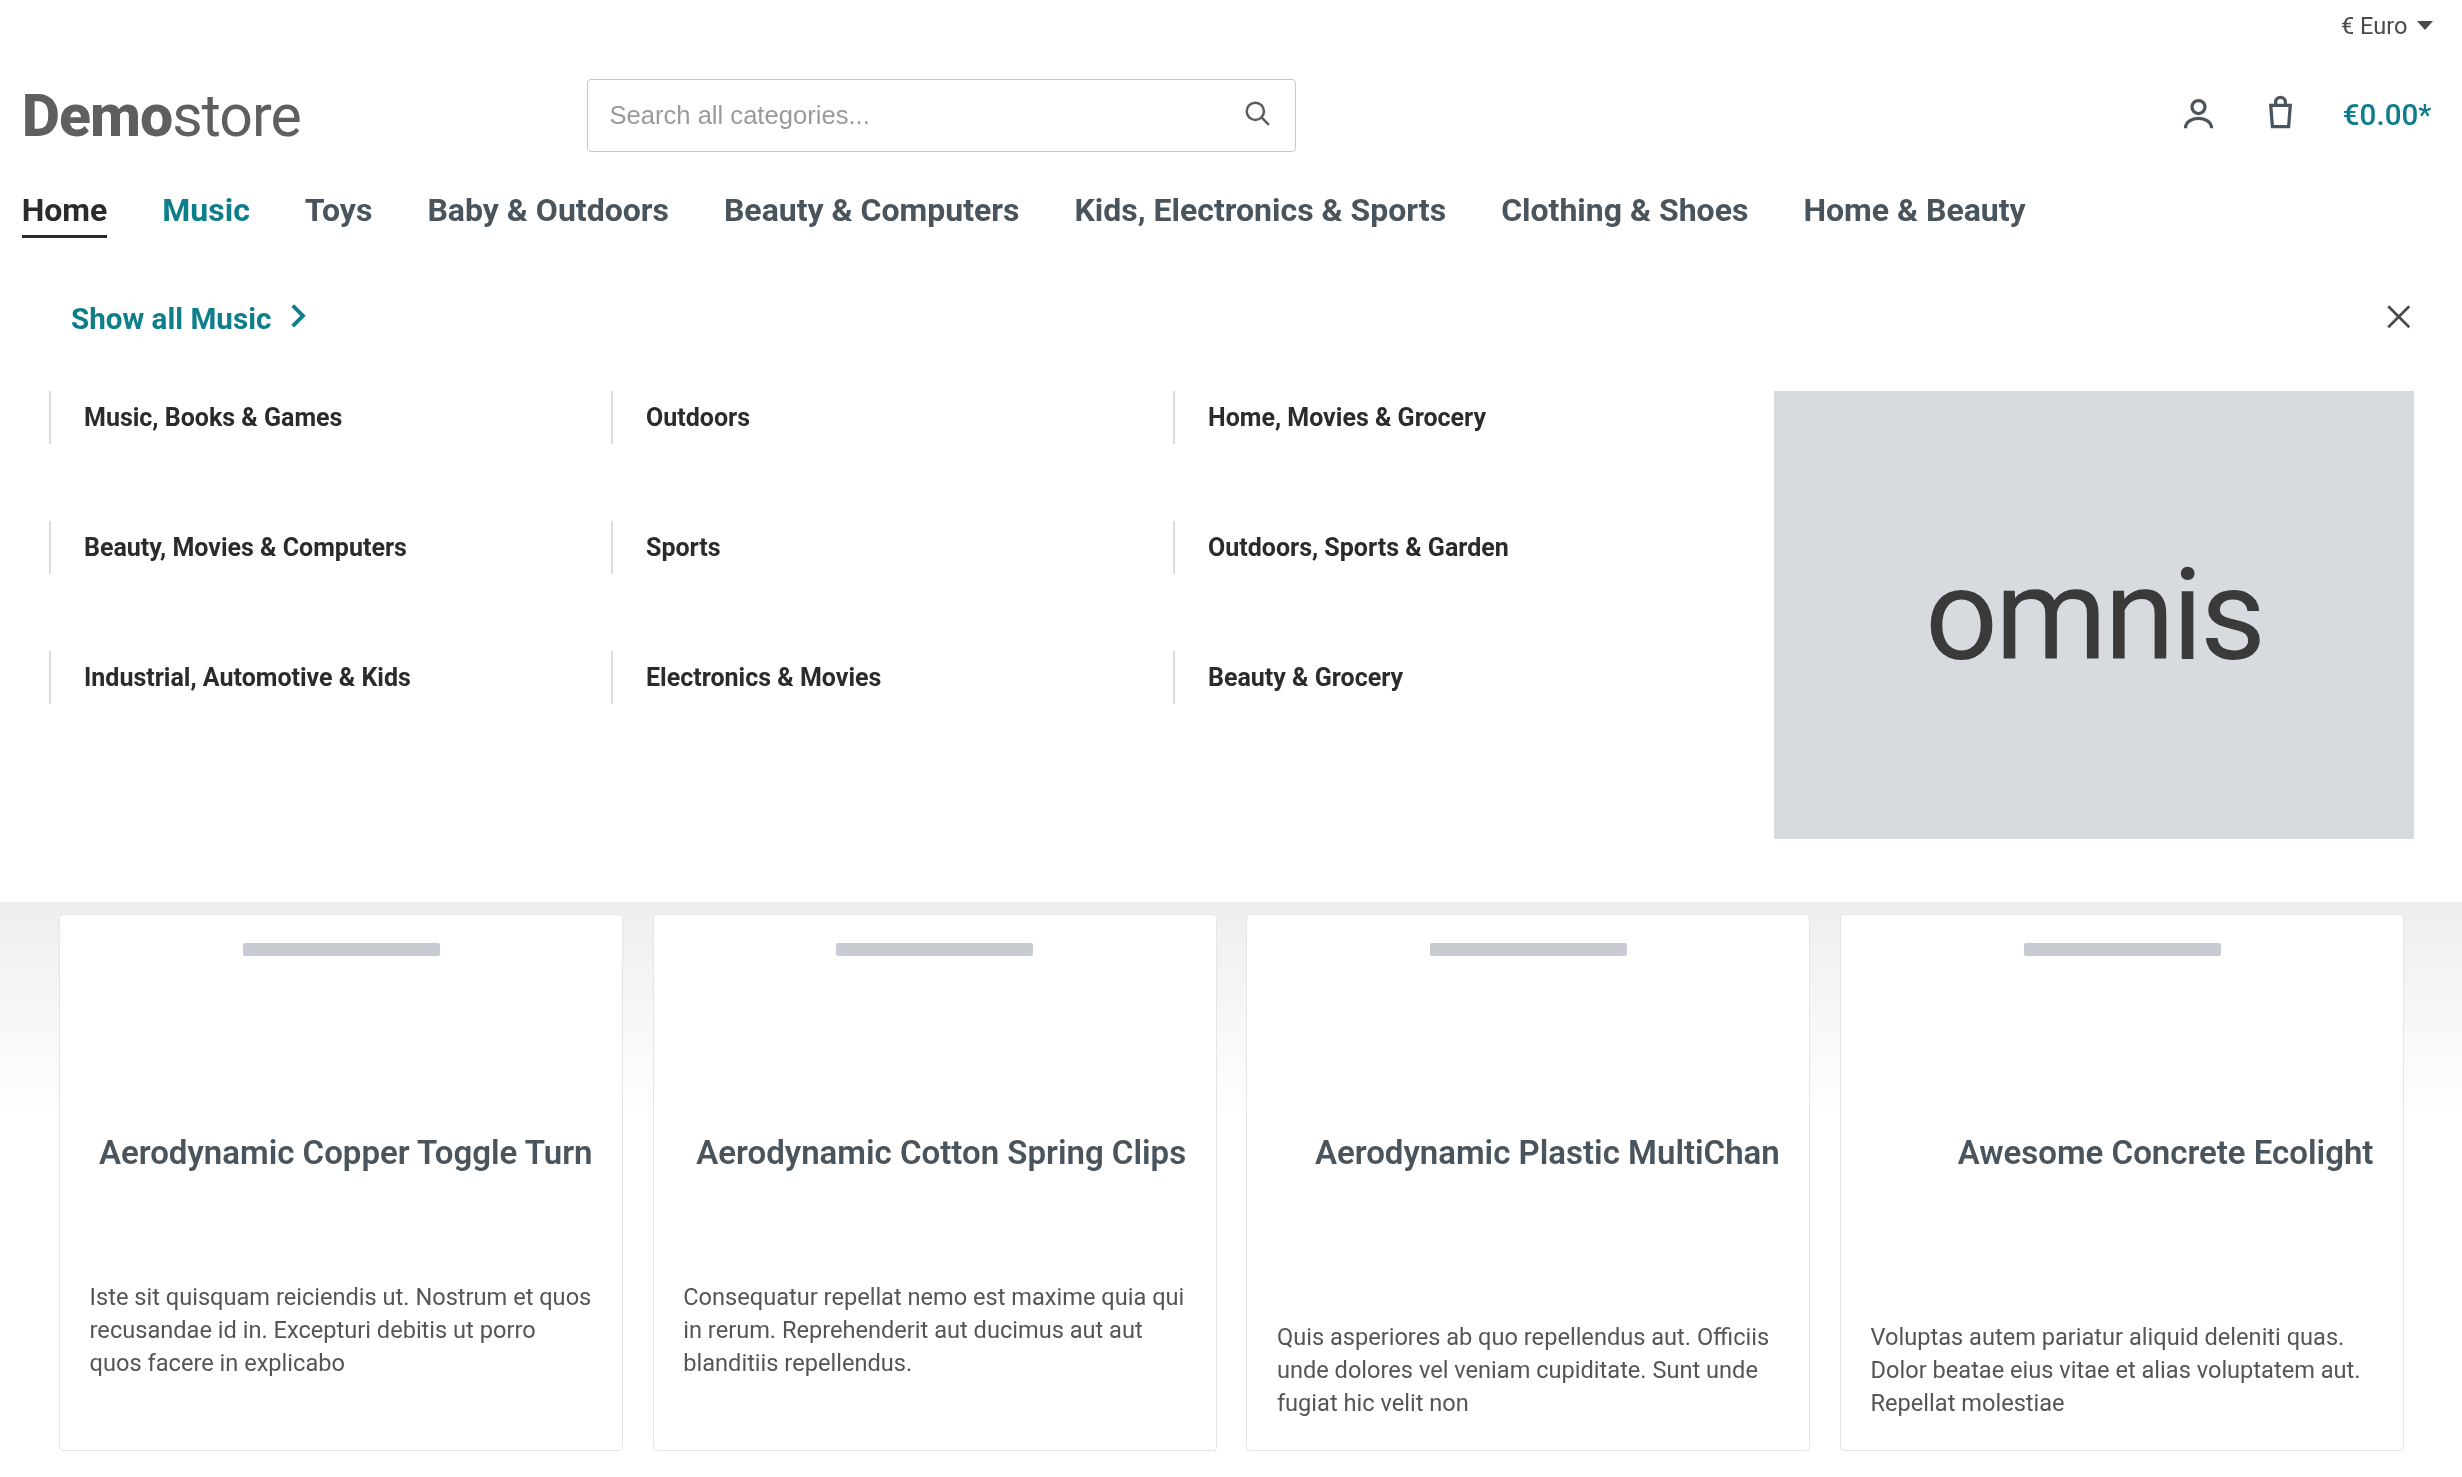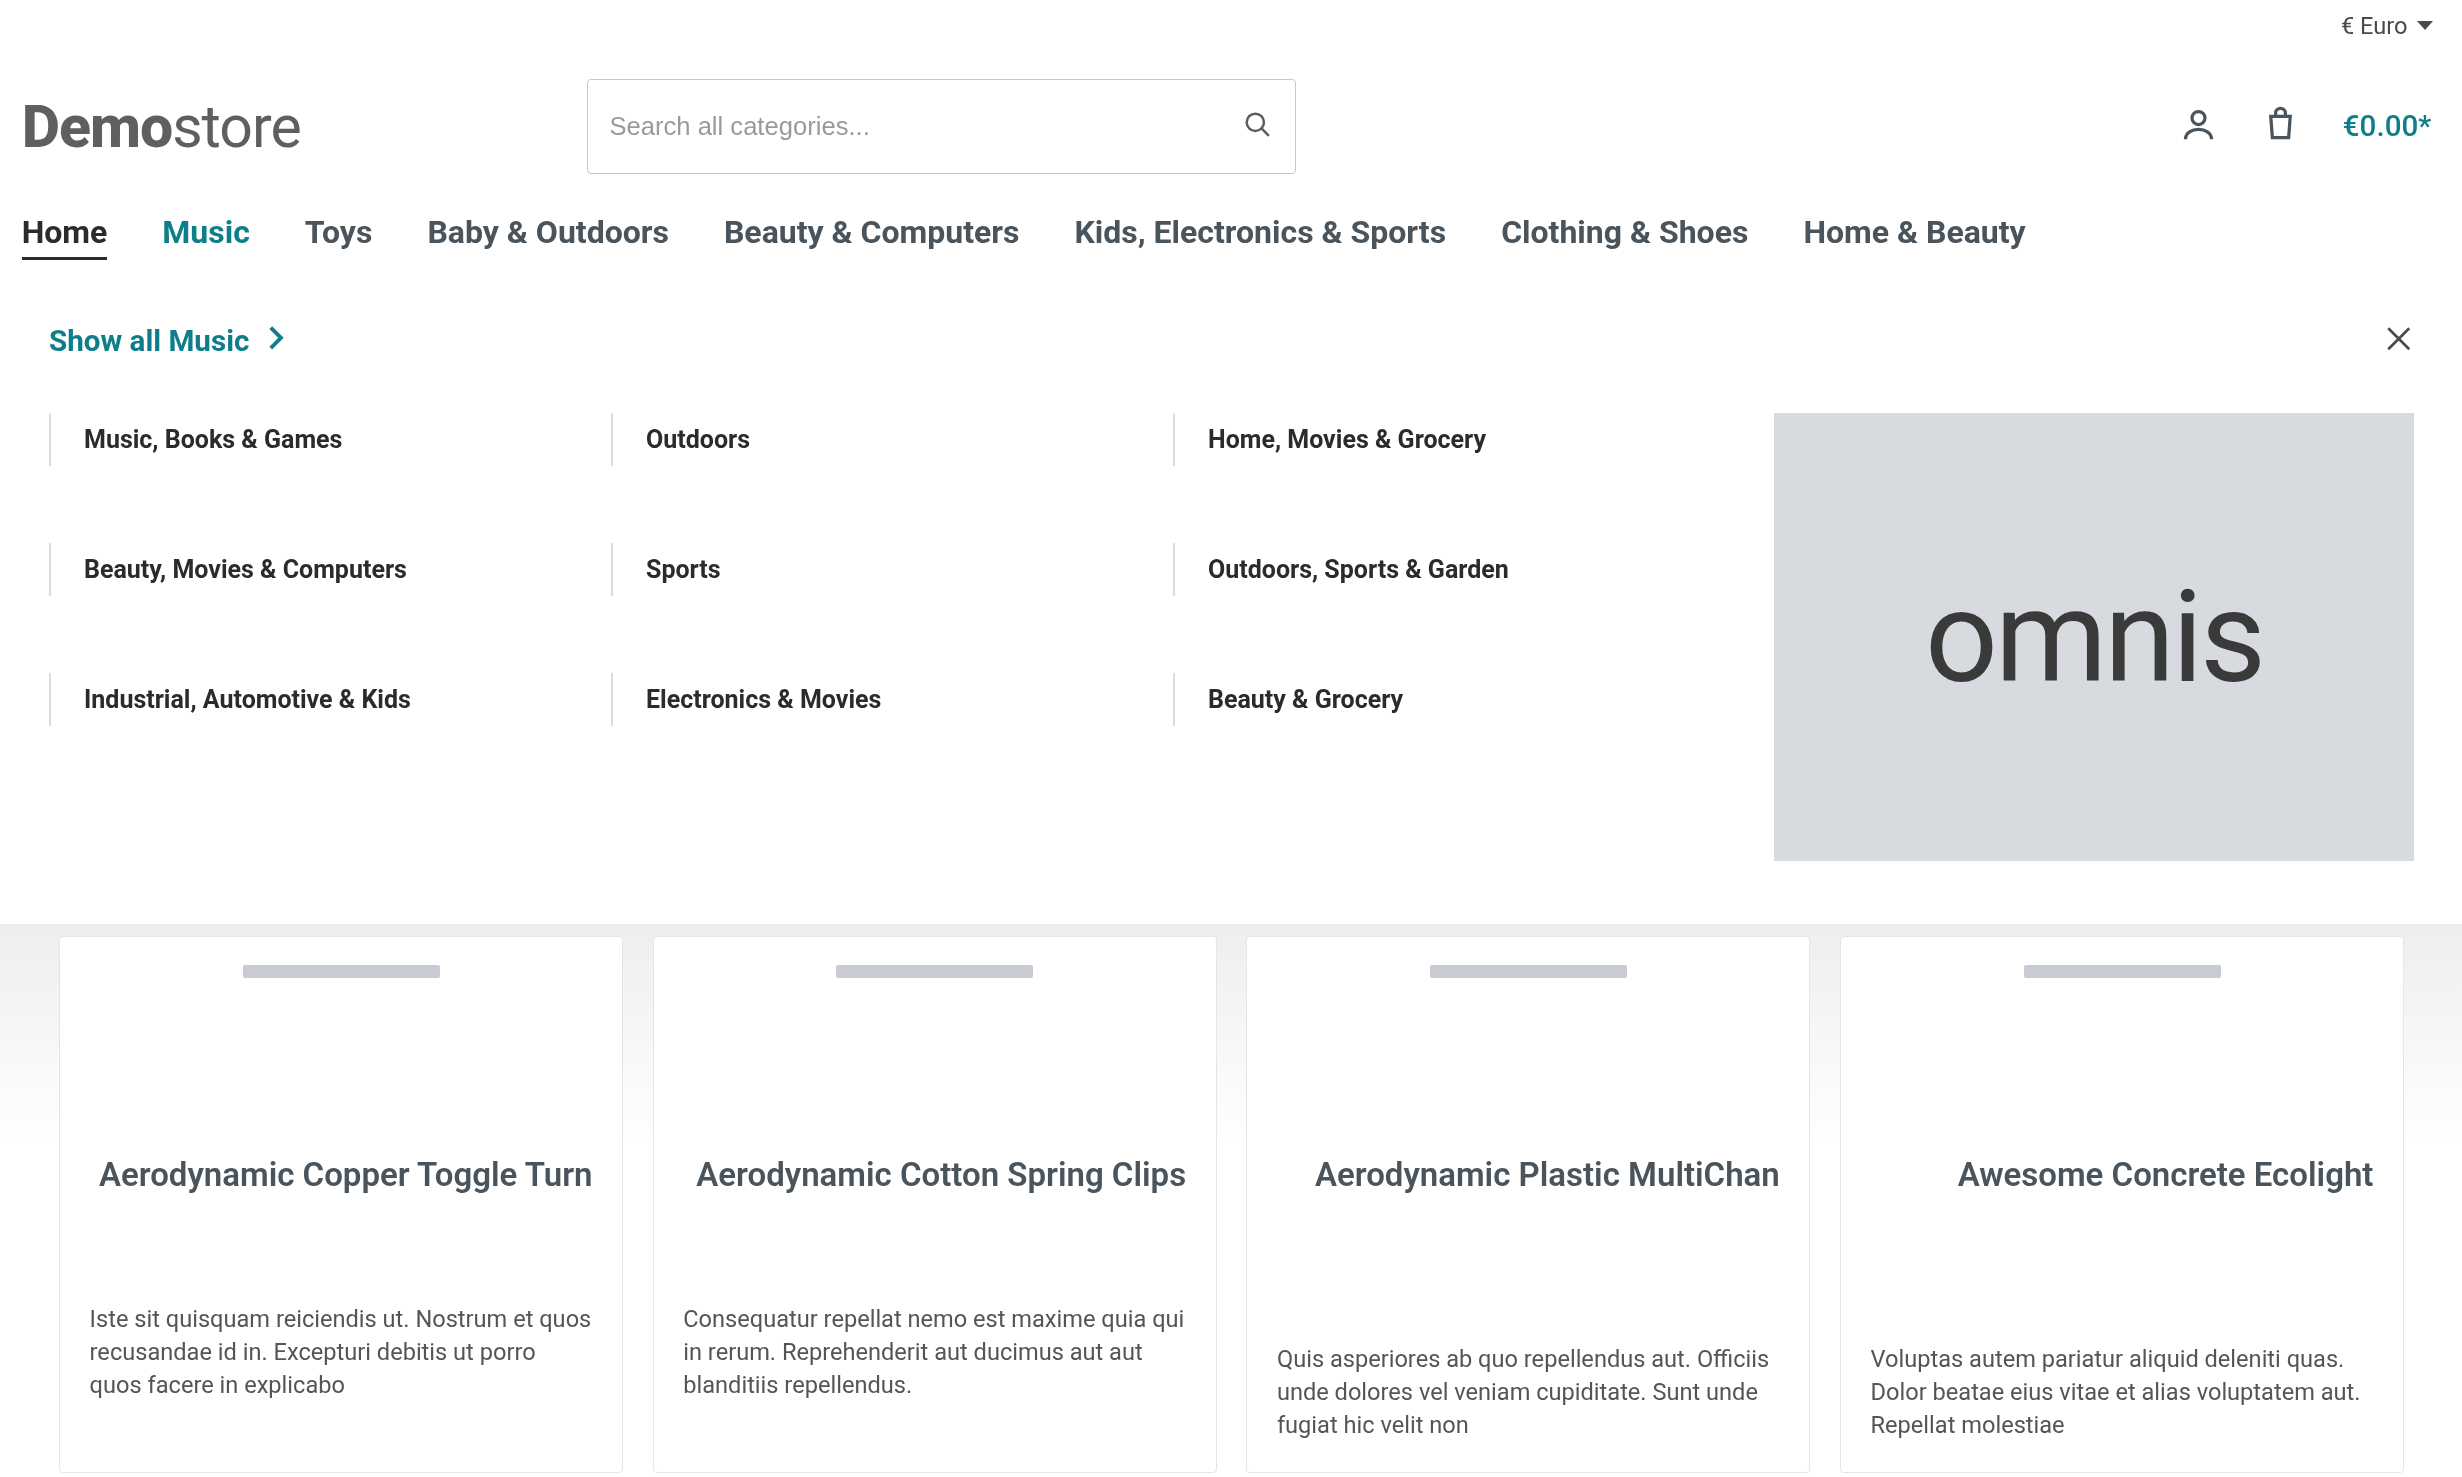--- a/index.html
+++ b/index.html
@@ -35,21 +35,21 @@
   }
   .logo { font-size: 59px; color: #5f5f5f; letter-spacing: -1px; }
   .logo .bold { font-weight: 800; }
   .logo .light { font-weight: 400; }
   .search-wrap {
     flex: 0 0 709px;
     margin-left: 286px;
   }
   .search {
     width: 100%;
-    height: 95px;
+    height: 73px;
     border: 1px solid #c7c7c7;
     border-radius: 3.9px;
     display: flex;
     align-items: center;
     padding: 0 21.7px;
   }
   .search input {
     flex: 1;
     border: none;
     outline: none;
@@ -87,20 +87,21 @@
   .mega {
     position: relative;
     padding: 37px 49px 63px 49px;
     background: #fff;
   }
   .mega-header {
     display: flex;
     align-items: center;
     justify-content: space-between;
     margin-bottom: 55px;
+    margin-left: 22px;
   }
   .show-all {
     display: flex;
     align-items: center;
     gap: 17.7px;
     color: #0d7e8a;
     font-size: 29.6px;
     font-weight: 700;
     cursor: pointer;
   }

